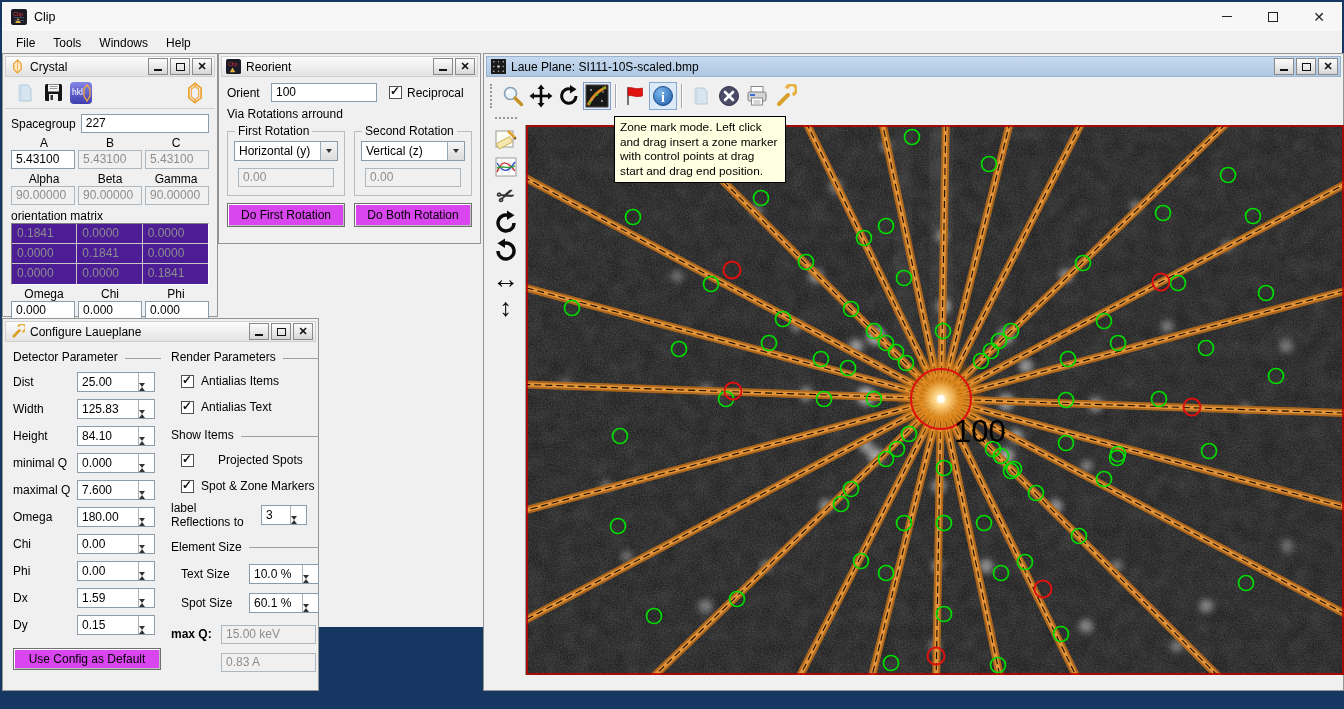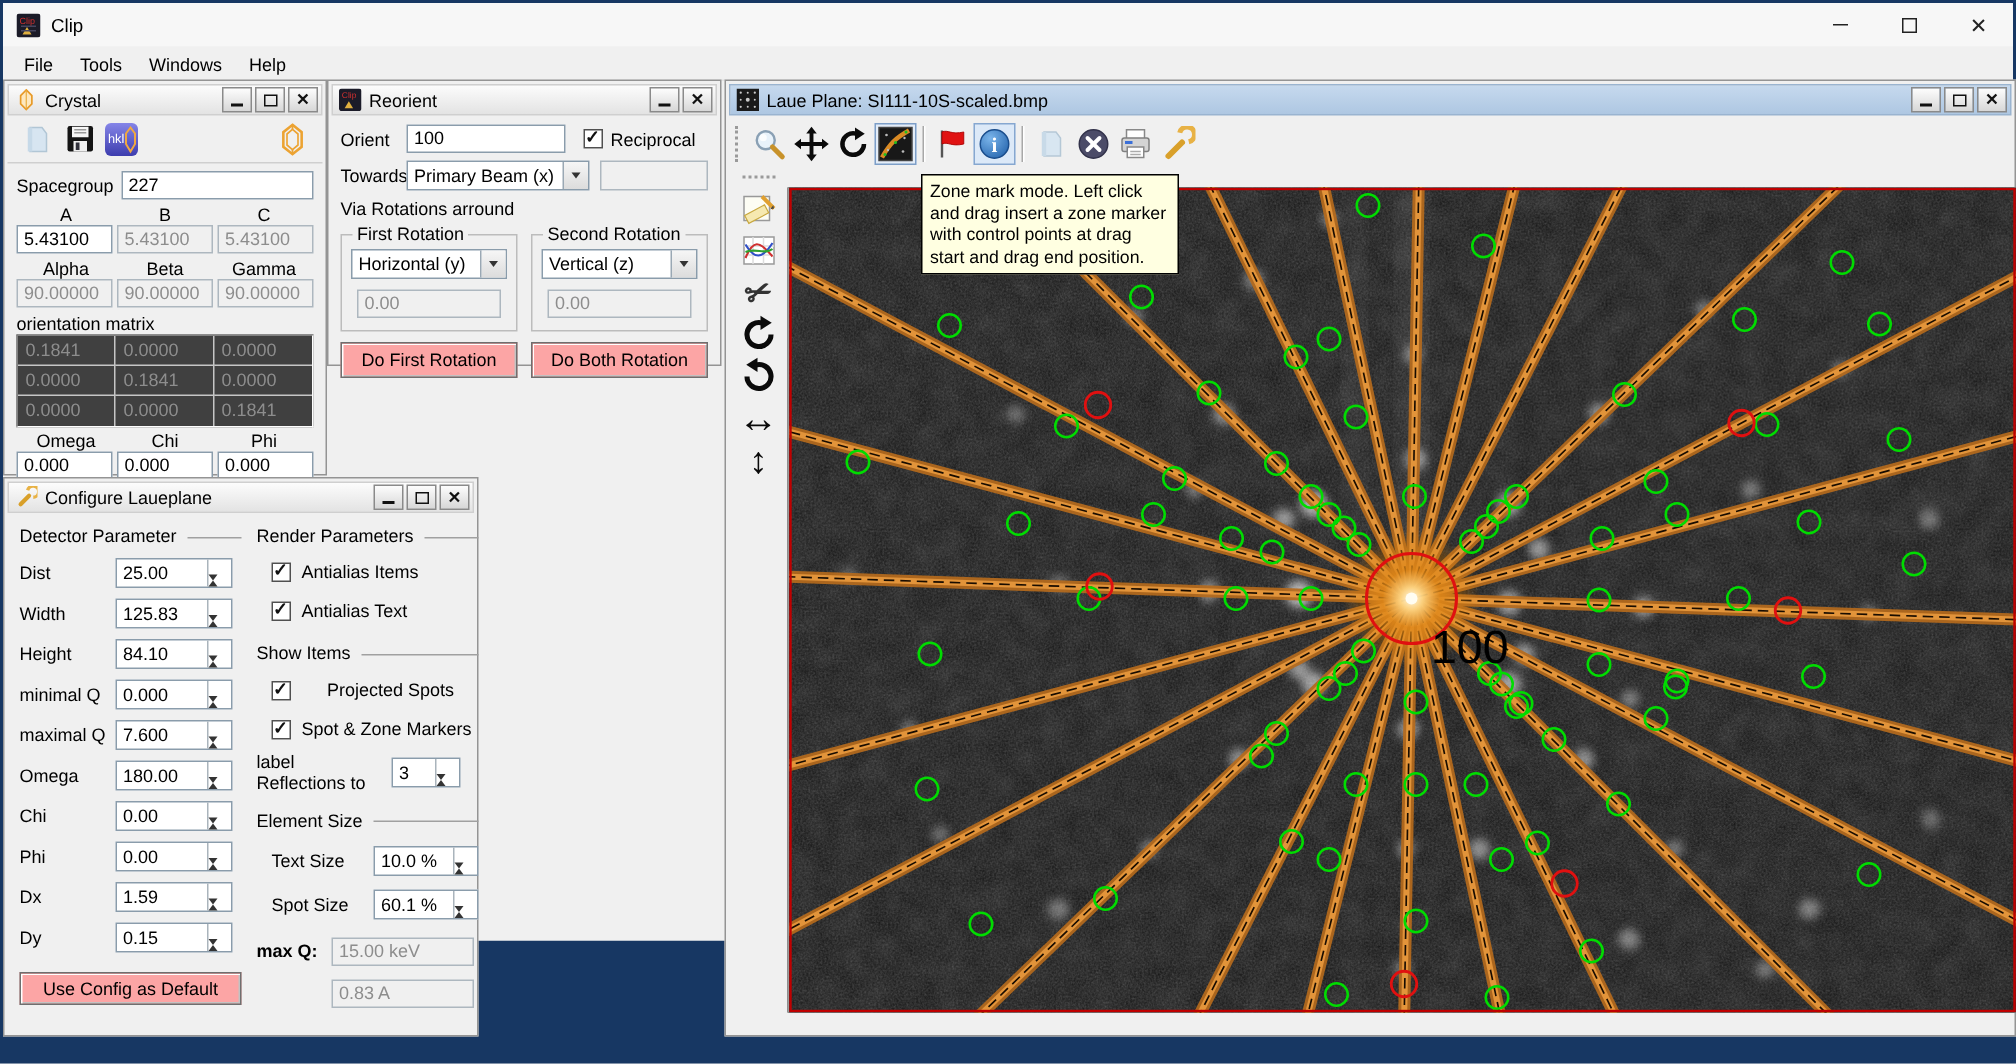--- a/index.html
+++ b/index.html
@@ -39,30 +39,30 @@
   .chk::after { content:'✓'; position:absolute; left:0px; top:-3px; font-size:12px; font-weight:bold; color:#111; }
   .dd { display:flex; background:#fff; border:1px solid #8a9cab; height:20px; }
   .dd .v { flex:1; padding:2px 4px; white-space:nowrap; overflow:hidden; }
   .dd .b { width:17px; border-left:1px solid #9aa8b4; background:linear-gradient(#f6f6f6,#dcdcdc);
            display:flex; align-items:center; justify-content:center; }
   .tri-d { width:0; height:0; border-left:3.5px solid transparent; border-right:3.5px solid transparent; border-top:4.5px solid #333; }
   .tri-u { width:0; height:0; border-left:3.5px solid transparent; border-right:3.5px solid transparent; border-bottom:4.5px solid #333; }
   .spin { display:flex; background:#fff; border:1px solid #8a9cab; height:20px; }
   .spin .v { flex:1; padding:2px 4px; }
   .spin .btns { width:16px; border-left:1px solid #aab4bc; display:flex; flex-direction:column; }
-  .btn3d { border:1px solid #6f6f6f; background:#fca5a5; box-shadow:inset 1px 1px 0 #fff, inset -1px -1px 0 #c2c2c2;
+  .btn3d { border:1px solid #6f6f6f; background:#d946ef; box-shadow:inset 1px 1px 0 #fff, inset -1px -1px 0 #c2c2c2;
            display:flex; align-items:center; justify-content:center; font-size:12px; }
   .sect { display:flex; align-items:center; font-size:12px; }
   .sect .ln { flex:1; height:1px; background:#a0a0a0; margin-left:7px; margin-top:2px; }
   .gbox { position:relative; border:1px solid #bcbcbc; }
   .gbox .legend { position:absolute; top:-8px; left:7px; background:#f0f0f0; padding:0 3px; }
   .hdr { text-align:center; }
 
   
-  .matrix { border:1px solid; border-color:#808080 #fff #fff #808080; background:#404040; }
+  .matrix { border:1px solid; border-color:#808080 #fff #fff #808080; background:#4c1d95; }
   .matrix .mrow { display:flex; }
   .mcell { width:33.33%; height:20px; padding:2px 5px; color:#8d8d8d; border-right:1px solid #c6c6c6; border-bottom:1px solid #c6c6c6; }
   .mcell:last-child { border-right:none; } .mrow:last-child .mcell { border-bottom:none; }
 
   
   .toolbar { display:flex; align-items:center; }
   .tool { width:28px; height:28px; display:flex; align-items:center; justify-content:center; flex:none; }
   .tool.pressed { background:#e4edf8; border:1px solid #7d9ec7; }
   .tool.hover   { background:#dce9f8; border:1px solid #86a7d0; }
   .tsep { width:2px; height:24px; border-left:1px solid #a8a8a8; border-right:1px solid #fff; margin:0 4px; }
@@ -241,30 +241,20 @@
           <i></i>
         </div>
       <div class="tbtn x">✕</div>
     </div>
     <div style="padding:6px 6px 0 6px">
       <div class="row">
         <span style="width:44px">Orient</span>
         <div class="field" style="width:106px">100</div>
         <span class="chk" style="margin-left:12px"></span>
         <span style="margin-left:5px">Reciprocal</span>
-      </div>
-      <div class="row" style="margin-top:5px">
-        <span style="width:44px">Towards</span>
-        <div class="dd" style="width:122px">
-          <span class="v">Primary Beam (x)</span>
-          <span class="b">
-              <i class="tri-d"></i>
-            </span>
-        </div>
-        <div class="field dis" style="flex:1; margin-left:7px; height:20px"></div>
       </div>
       <div style="margin-top:5px">Via Rotations arround</div>
       <div class="row" style="gap:9px; margin-top:10px; align-items:stretch">
         <div class="gbox" style="flex:1; padding:9px 6px 8px 6px">
           <span class="legend">First Rotation</span>
           <div class="dd">
             <span class="v">Horizontal (y)</span>
             <span class="b">
                 <i class="tri-d"></i>
               </span>

